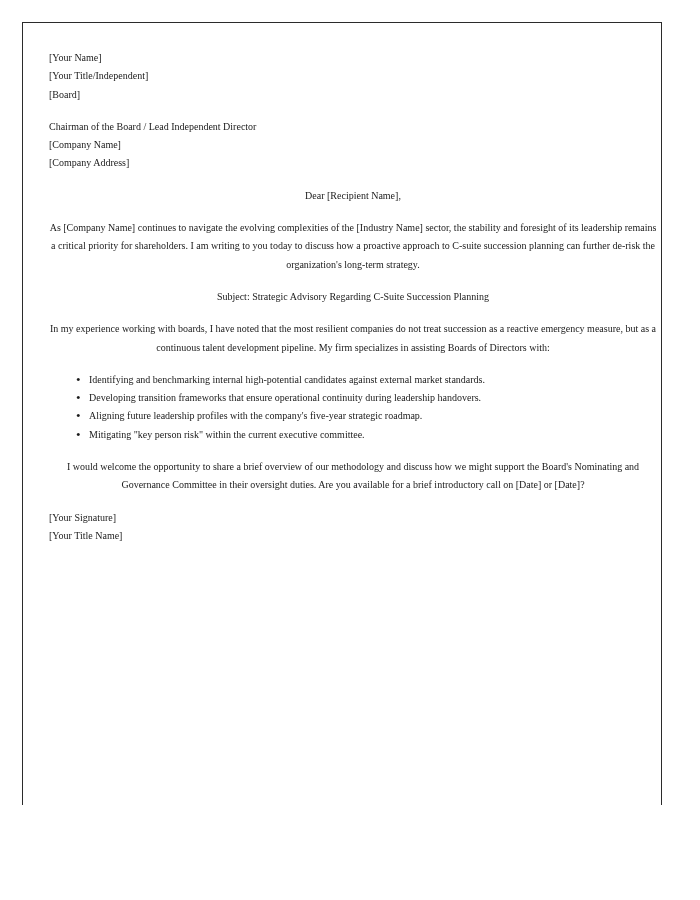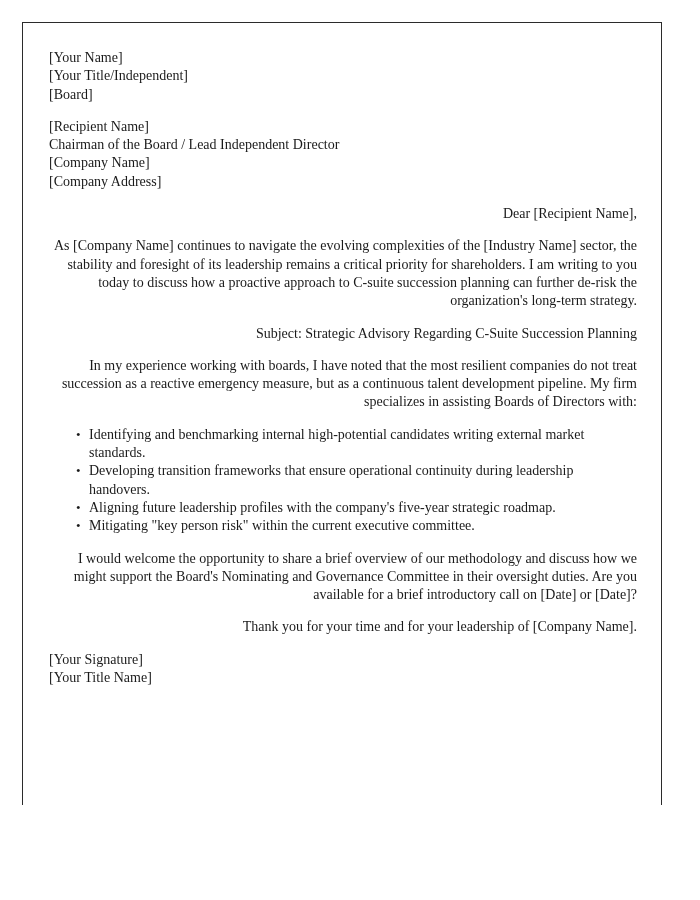--- a/index.html
+++ b/index.html
@@ -29,40 +29,40 @@
     border-right: 1.3px solid #2b2b2b;
     border-bottom: none;
     box-sizing: border-box;
     overflow: hidden;
   }
 
   .letter-body {
     position: absolute;
     left: 26px;
     top: 26px;
-    right: 24px;
-    font-size: 14px;
+    right: 4px;
+    font-size: 10px;
     line-height: 18.3px;
   }
 
   .block {
     margin: 0 0 14px 0;
   }
   .block:last-child {
     margin-bottom: 4px;
   }
 
   .addr-line {
     display: block;
     white-space: nowrap;
   }
 
   p.para {
     margin: 0 0 14px 0;
-    text-align: right;
+    text-align: center;
   }
 
   ul.bullets {
     margin: 0 0 14px 0;
     padding: 0 0 0 27px;
     list-style: none;
   }
   ul.bullets li {
     position: relative;
     margin: 0;
@@ -88,45 +88,43 @@
 <div class="page-frame">
   <div class="letter-body">
 
     <div class="block">
       <span class="addr-line">[Your Name]</span>
       <span class="addr-line">[Your Title/Independent]</span>
       <span class="addr-line">[Board]</span>
     </div>
 
     <div class="block">
-      <span class="addr-line">[Recipient Name]</span>
       <span class="addr-line">Chairman of the Board / Lead Independent Director</span>
       <span class="addr-line">[Company Name]</span>
       <span class="addr-line">[Company Address]</span>
     </div>
 
     <p class="para">Dear [Recipient Name],</p>
 
     <p class="para">As [Company Name] continues to navigate the evolving complexities of the [Industry Name] sector, the stability and foresight of its leadership remains a critical priority for shareholders. I am writing to you today to discuss how a proactive approach to C-suite succession planning can further de-risk the organization's long-term strategy.</p>
 
     <p class="para">Subject: Strategic Advisory Regarding C-Suite Succession Planning</p>
 
     <p class="para">In my experience working with boards, I have noted that the most resilient companies do not treat succession as a reactive emergency measure, but as a continuous talent development pipeline. My firm specializes in assisting Boards of Directors with:</p>
 
     <ul class="bullets">
-      <li>Identifying and benchmarking internal high-potential candidates writing external market standards.</li>
+      <li>Identifying and benchmarking internal high-potential candidates against external market standards.</li>
       <li>Developing transition frameworks that ensure operational continuity during leadership handovers.</li>
       <li>Aligning future leadership profiles with the company's five-year strategic roadmap.</li>
       <li>Mitigating "key person risk" within the current executive committee.</li>
     </ul>
 
 
     <p class="para">I would welcome the opportunity to share a brief overview of our methodology and discuss how we might support the Board's Nominating and Governance Committee in their oversight duties. Are you available for a brief introductory call on [Date] or [Date]?</p>
 
-    <p class="para">Thank you for your time and for your leadership of [Company Name].</p>
 
 
     <div class="block">
       <span class="sig-line">[Your Signature]</span>
       <span class="sig-line">[Your Title Name]</span>
     </div>
 
   </div>
 </div>
 

